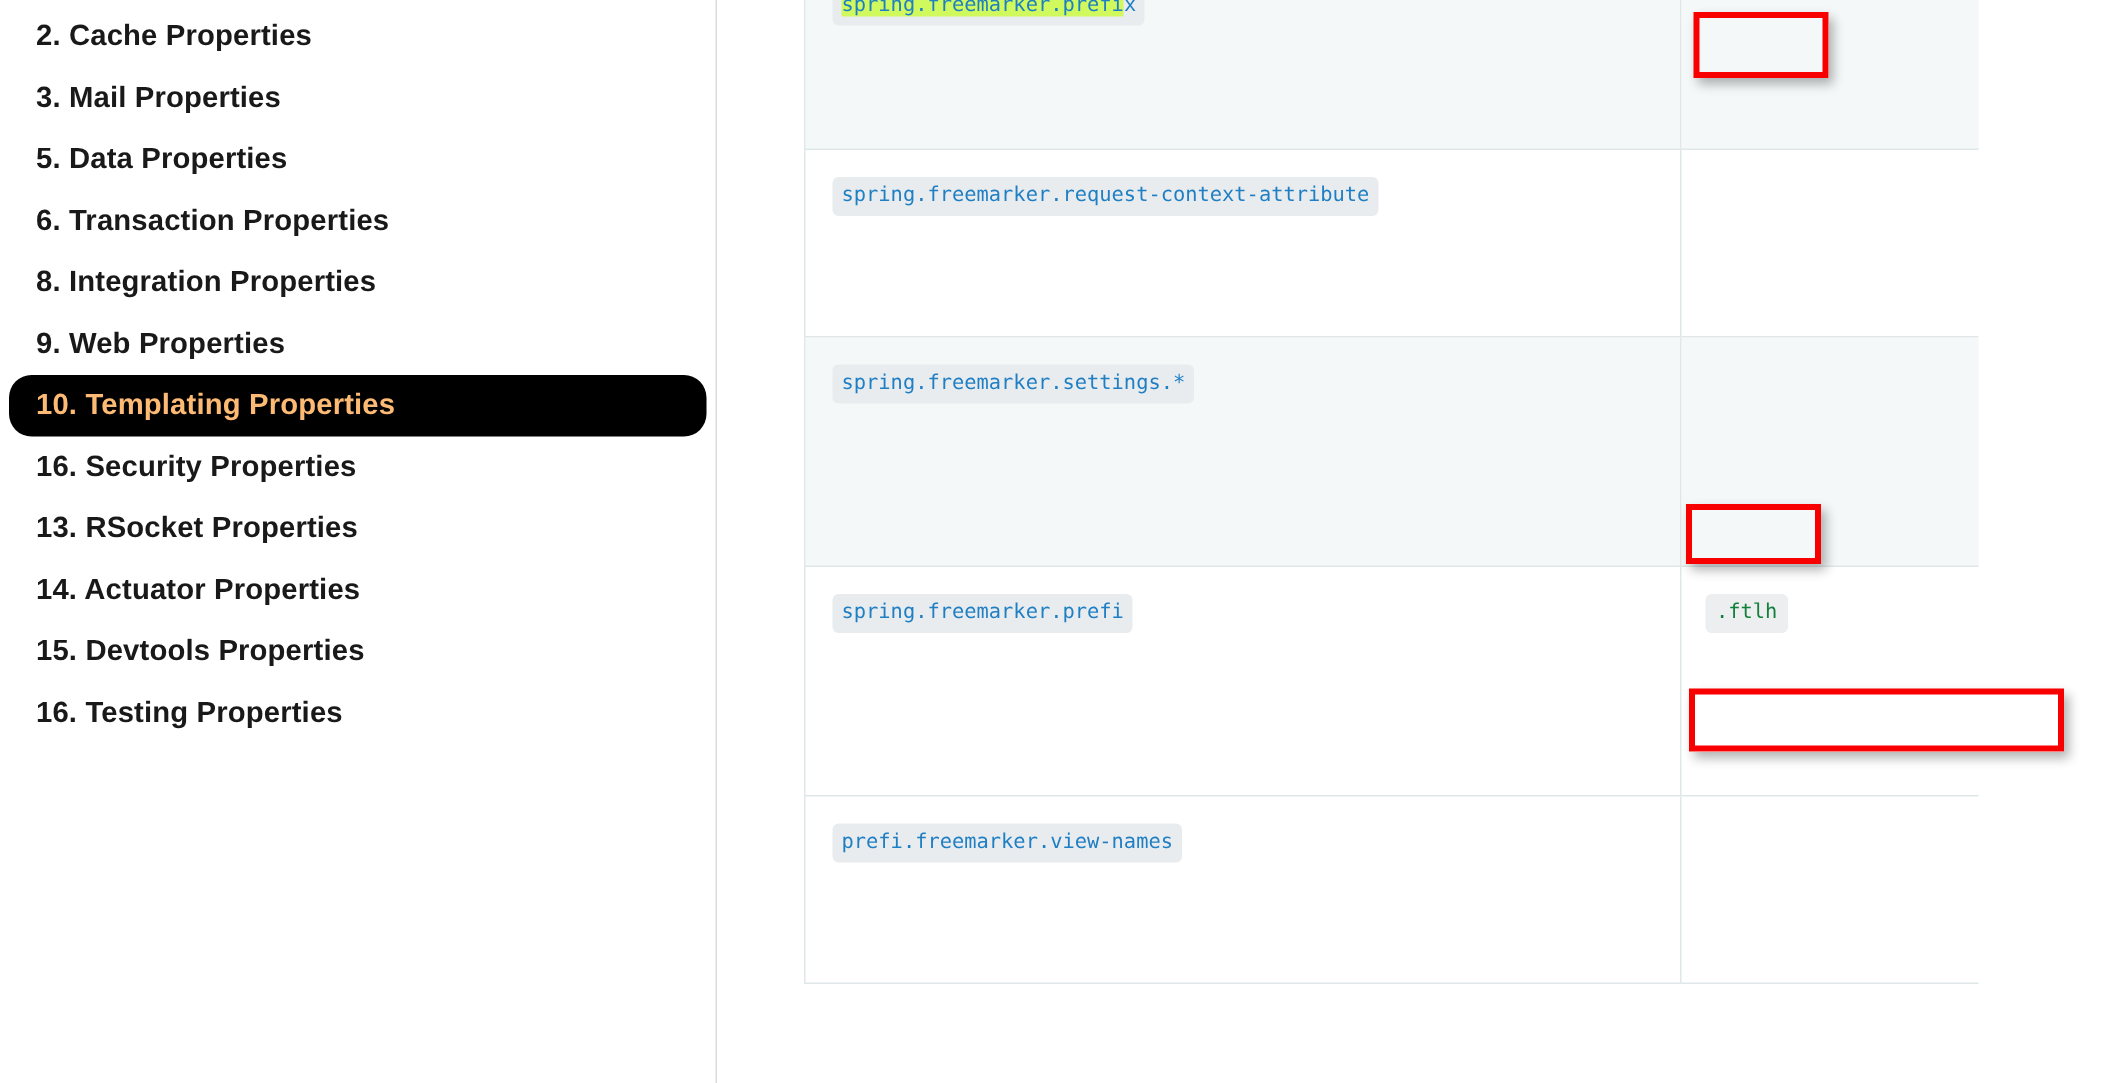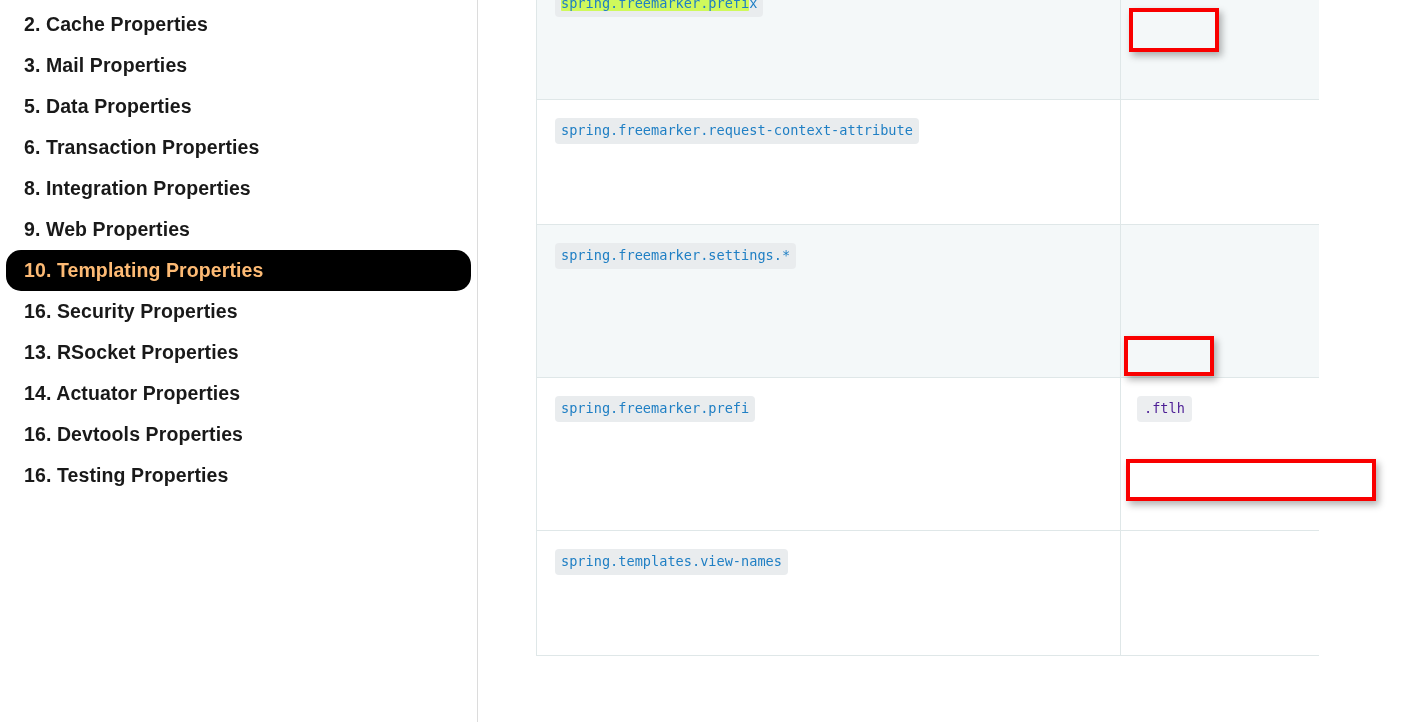--- a/index.html
+++ b/index.html
@@ -119,21 +119,21 @@
   code.prop-name .hl {
     background: #cff95c;
     border-radius: 1px;
   }
 
   code.prop-value {
     display: inline-block;
     font-family: "DejaVu Sans Mono", "Liberation Mono", monospace;
     font-size: 13.6px;
     line-height: 1.45;
-    color: #4c1d95;
+    color: #15803d;
     background: #eceef0;
     border-radius: 4px;
     padding: 3px 7px;
     white-space: nowrap;
   }
   code.prop-value.empty {
     background: transparent;
     padding: 0;
   }
 
@@ -196,21 +196,21 @@
       <li class="toc-item">
         <span>16. Security Properties</span>
       </li>
       <li class="toc-item">
         <span>13. RSocket Properties</span>
       </li>
       <li class="toc-item">
         <span>14. Actuator Properties</span>
       </li>
       <li class="toc-item">
-        <span>16. Devtools Properties</span>
+        <span>15. Devtools Properties</span>
       </li>
       <li class="toc-item">
         <span>16. Testing Properties</span>
       </li>
     </ul>
   </nav>
 
   <main class="content">
 
     <table class="prop-table">
@@ -252,21 +252,21 @@
             <code class="prop-name">spring.freemarker.prefi</code>
           </td>
           <td class="val-cell">
             <code class="prop-value">.ftlh</code>
           </td>
         </tr>
 
 
         <tr class="row-plain">
           <td class="key-cell h-88">
-            <code class="prop-name">spring.templates.view-names</code>
+            <code class="prop-name">prefi.freemarker.view-names</code>
           </td>
           <td class="val-cell">
             <code class="prop-value empty"></code>
           </td>
         </tr>
 
       </tbody>
     </table>
   </main>
 

